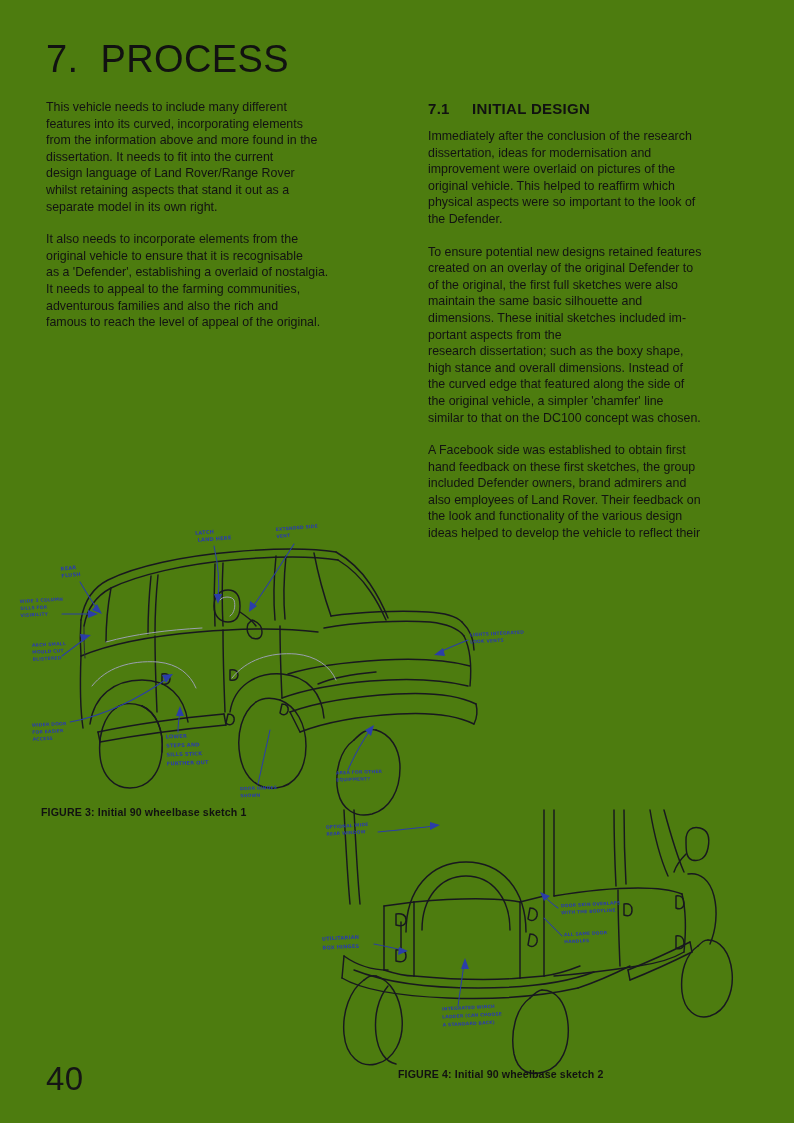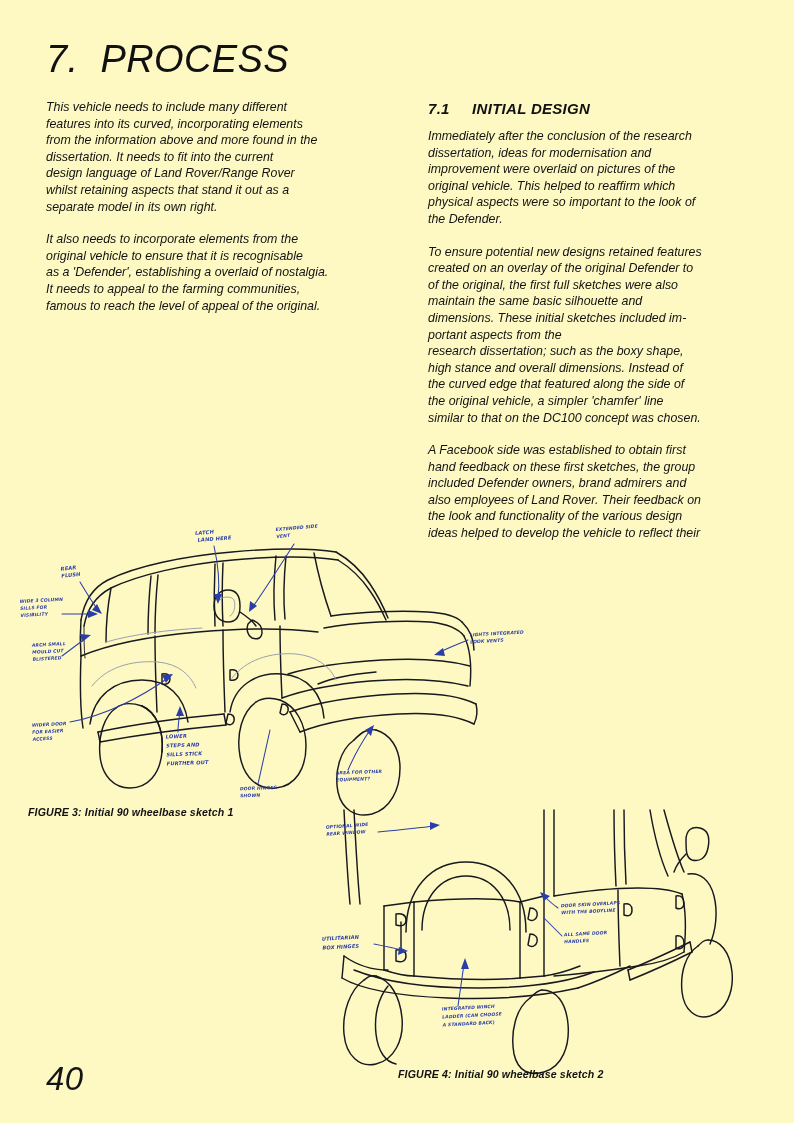--- a/index.html
+++ b/index.html
@@ -9,23 +9,22 @@
     background: #ffffff;
   }
   body {
     font-family: "Liberation Sans", sans-serif;
     color: #0d0d0d;
   }
   #page {
     position: relative;
     width: 794px;
     height: 1123px;
-    background: #fef9c3;
+    background: #4d7c0f;
     overflow: hidden;
-    font-style: italic;
   }
 
   
   #chapter-title {
     position: absolute;
     left: 46px;
     top: 40px;
     font-size: 38px;
     font-weight: 400;
     letter-spacing: 0.4px;
@@ -69,21 +68,21 @@
   #figure-4 { left: 318px; top: 810px; width: 440px; height: 265px; }
 
   .figcaption {
     position: absolute;
     font-size: 10.6px;
     font-weight: 700;
     letter-spacing: 0.15px;
     color: #111111;
     white-space: pre;
   }
-  #figcaption-3 { left: 28px;  top: 806px; }
+  #figcaption-3 { left: 41px;  top: 806px; }
   #figcaption-4 { left: 398px; top: 1068px; }
 
   #page-number {
     position: absolute;
     left: 46px;
     top: 1060px;
     font-size: 33px;
     font-weight: 400;
     color: #151515;
     letter-spacing: 0.5px;
@@ -121,20 +120,21 @@
         <span class="ln">dissertation. It needs to fit into the current</span>
         <span class="ln">design language of Land Rover/Range Rover</span>
         <span class="ln">whilst retaining aspects that stand it out as a</span>
         <span class="ln">separate model in its own right.</span>
       </p>
     <p class="para lines">
         <span class="ln">It also needs to incorporate elements from the</span>
         <span class="ln">original vehicle to ensure that it is recognisable</span>
         <span class="ln">as a 'Defender', establishing a overlaid of nostalgia.</span>
         <span class="ln">It needs to appeal to the farming communities,</span>
+        <span class="ln">adventurous families and also the rich and</span>
         <span class="ln">famous to reach the level of appeal of the original.</span>
       </p>
   </div>
 
   <div id="col-right" class="col">
     <p class="para lines">
         <span class="ln">Immediately after the conclusion of the research</span>
         <span class="ln">dissertation, ideas for modernisation and</span>
         <span class="ln">improvement were overlaid on pictures of the</span>
         <span class="ln">original vehicle. This helped to reaffirm which</span>

